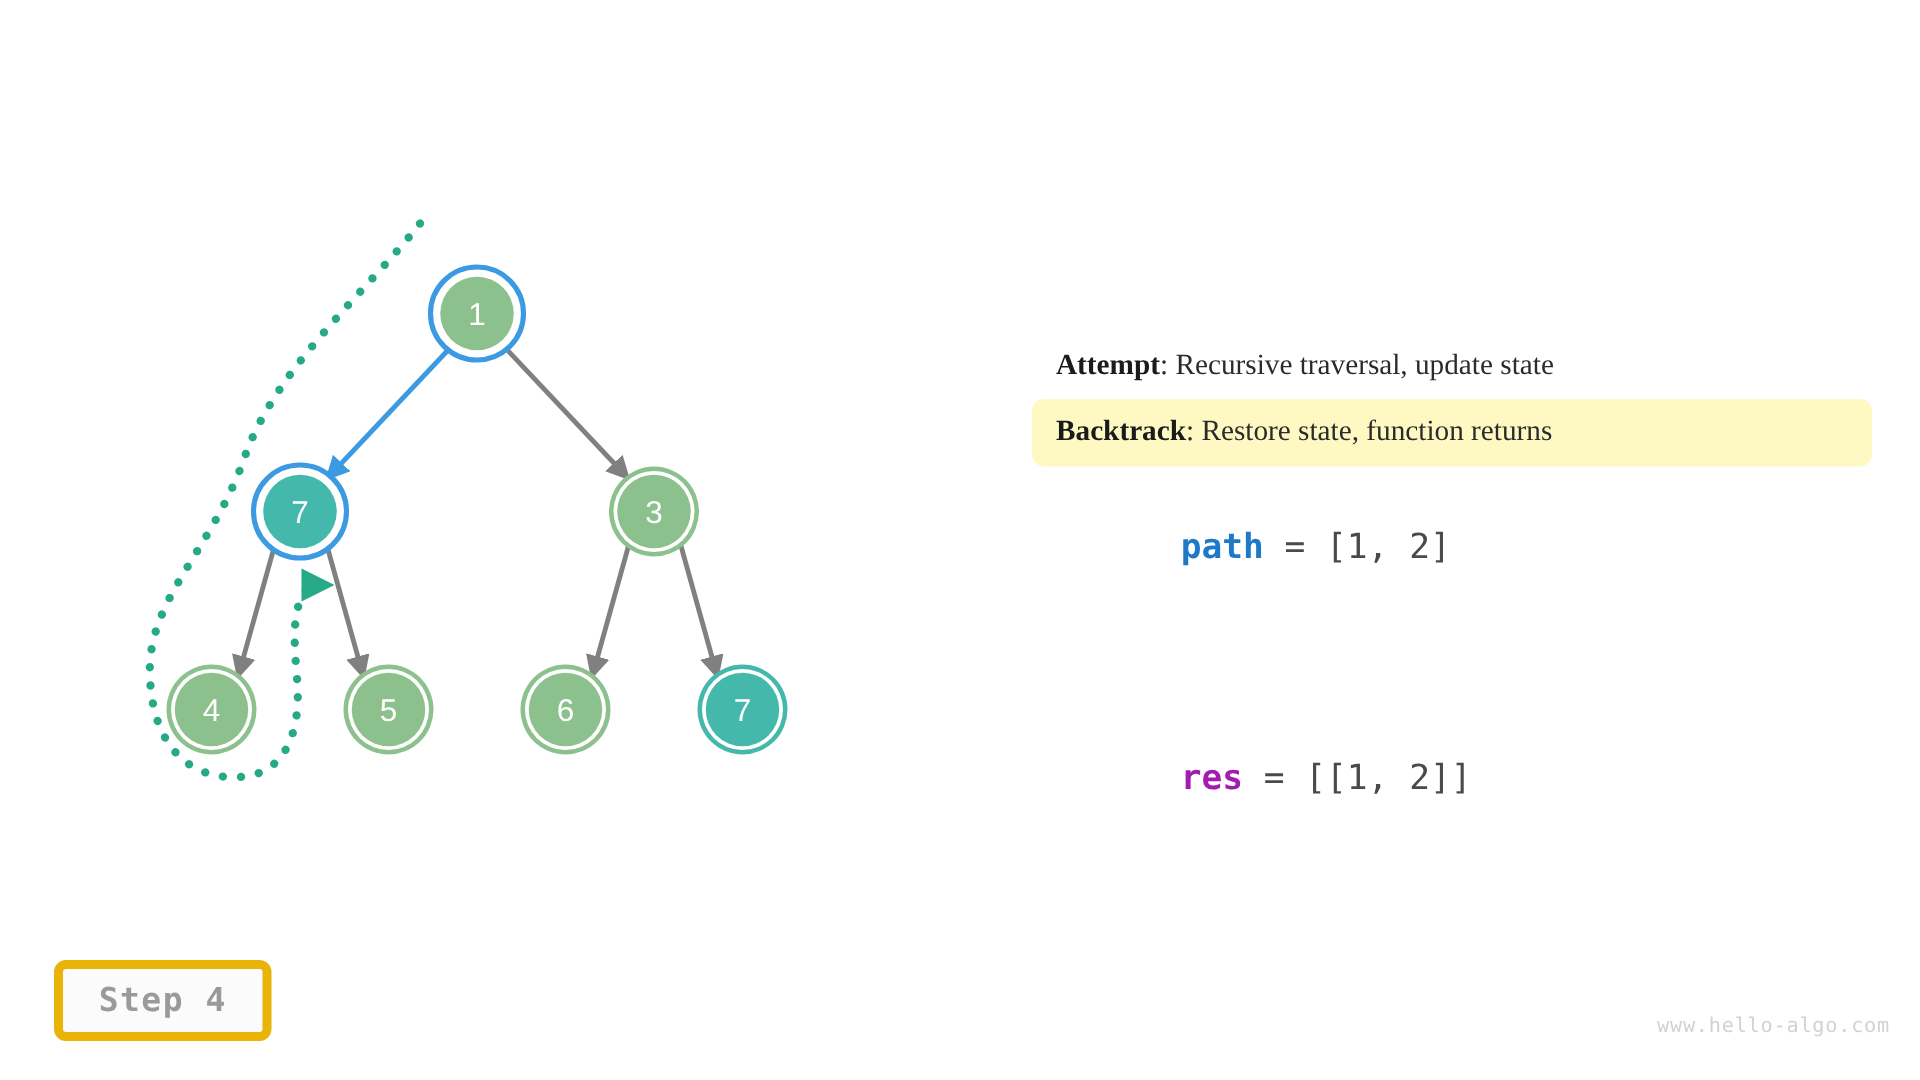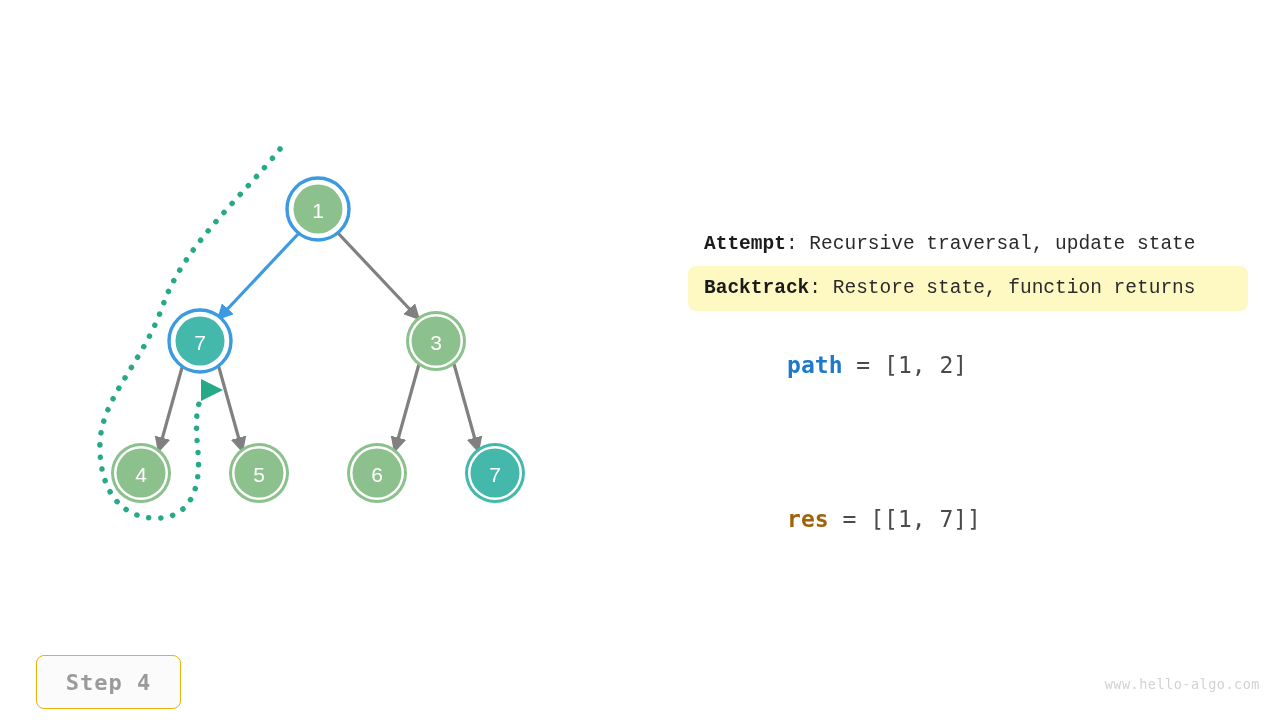--- a/index.html
+++ b/index.html
@@ -33,21 +33,21 @@
   }
 
   
   #info-panel {
     position: absolute;
     left: 688px;
     top: 222px;
     width: 560px;
   }
   .legend-row {
-    font-family: Liberation Mono, monospace;
+    font-family: Liberation Serif, serif;
     font-size: 19.5px;
     color: #2b2b2b;
     line-height: 1.05;
     padding: 12px 16px;
     border-radius: 8px;
     white-space: nowrap;
     box-sizing: border-box;
   }
   .legend-row .lead {
     font-weight: bold;
@@ -61,38 +61,37 @@
     font-family: "DejaVu Sans Mono", monospace;
     font-size: 23px;
     color: #3f3f3f;
     white-space: pre;
     padding: 0 16px;
     line-height: 1.0;
   }
   #code-path-line { margin-top: 20px; }
   #code-res-line  { margin-top: 85px; }
   .kw-path { color: #1f79c9; font-weight: bold; text-align: right; }
-  .kw-res  { color: #a16207; font-weight: bold; text-align: right; }
+  .kw-res  { color: #a21caf; font-weight: bold; text-align: right; }
   .code-rest { color: #4a4a4a; }
 
   
   #step-badge {
     position: absolute;
     left: 36px;
     top: 640px;
     width: 145px;
     height: 54px;
-    border: 1px solid #eab308;
+    border: 6px solid #eab308;
     border-radius: 8px;
     background: #fbfbfb;
     display: flex;
     align-items: center;
     justify-content: center;
     box-sizing: border-box;
-    margin-top: 15px;
   }
   #step-badge-text {
     font-family: "DejaVu Sans Mono", monospace;
     font-size: 22px;
     font-weight: bold;
     color: #9a9a9a;
     letter-spacing: 1px;
   }
 
   
@@ -201,21 +200,21 @@
 
     <div class="legend-row highlight">
       <span class="lead">Backtrack</span><span class="rest">: Restore state, function returns</span>
     </div>
 
     <div class="code-line" id="code-path-line">
       <span class="kw-path">path</span><span class="code-rest"> = </span><span class="code-rest">[1, 2]</span>
     </div>
 
     <div class="code-line" id="code-res-line">
-      <span class="kw-res">res</span><span class="code-rest"> = </span><span class="code-rest">[[1, 7]]</span>
+      <span class="kw-res">res</span><span class="code-rest"> = </span><span class="code-rest">[[1, 2]]</span>
     </div>
 
   </div>
 
   <div id="step-badge">
     <span id="step-badge-text">Step 4</span>
   </div>
 
   <div id="watermark">www.hello-algo.com</div>
 

